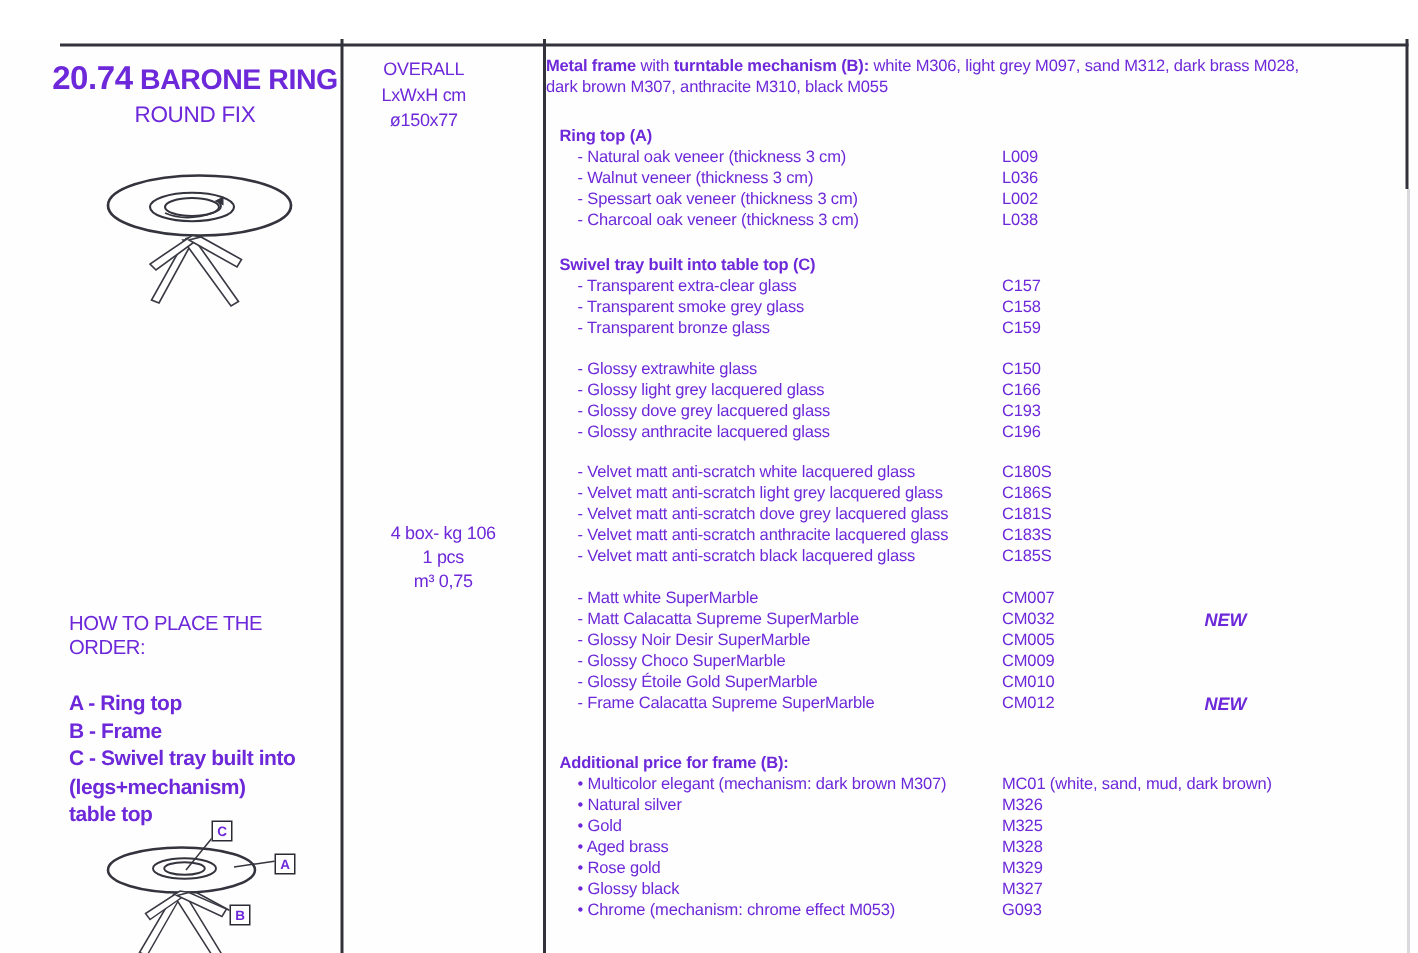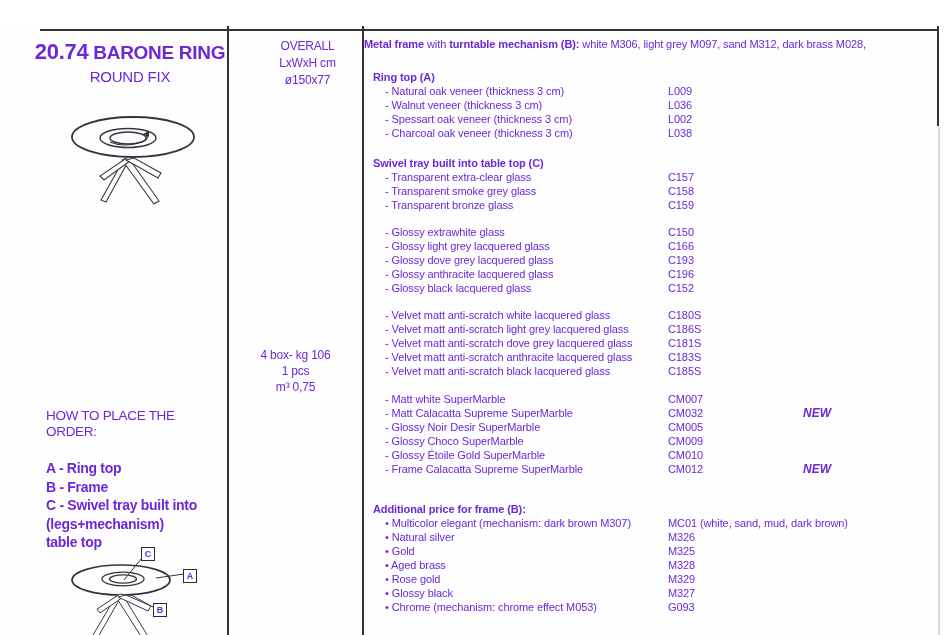--- a/index.html
+++ b/index.html
@@ -17,21 +17,21 @@
   .bottom-rule{left:0;top:632px;width:364px;height:2px;}
   
   .title-block{position:absolute;left:20px;top:13px;width:220px;text-align:center;letter-spacing:-0.3px;}
   .title-number{font-size:22px;font-weight:bold;}
   .title-name{font-size:19px;font-weight:bold;}
   .title-sub{font-size:15px;margin-top:3px;letter-spacing:-0.2px;}
   .order-block{position:absolute;left:46px;top:382px;width:180px;letter-spacing:-0.3px;}
   .order-heading{font-size:13.5px;line-height:16px;}
   .order-lines{margin-top:19px;font-size:14px;font-weight:bold;line-height:18.5px;}
   
-  .overall-block{position:absolute;left:239px;top:12px;width:137px;text-align:center;
+  .overall-block{position:absolute;left:214px;top:12px;width:137px;text-align:center;
     font-size:12px;line-height:17px;letter-spacing:-0.2px;}
   .packing-block{position:absolute;left:229px;top:321px;width:133px;text-align:center;
     font-size:12px;line-height:16px;letter-spacing:-0.2px;}
   
   .col3{position:absolute;left:364px;top:0;width:575px;padding-top:11px;
     font-size:11px;line-height:14px;letter-spacing:-0.1px;}
   .frame-note{padding-left:0;width:545px;}
   .b{font-weight:bold;}
   .sec-heading{padding-left:9px;font-weight:bold;line-height:14px;}
   .mt-ring{margin-top:19px;}
@@ -130,38 +130,38 @@
   <div class="packing-block">
     <div>4 box- kg 106</div>
     <div>1 pcs</div>
     <div>m³ 0,75</div>
   </div>
 
   <div class="col3">
 
     <div class="frame-note">
       <span class="b">Metal frame</span><span> with </span><span class="b">turntable mechanism (B):</span><span> white M306, light grey M097, sand M312, dark brass M028,</span>
+      <div>dark brown M307, anthracite M310, black M055</div>
     </div>
 
     <div class="sec-heading mt-ring">Ring top (A)</div>
     <div class="row"><span class="lbl">- Natural oak veneer (thickness 3 cm)</span><span class="code">L009</span></div>
     <div class="row"><span class="lbl">- Walnut veneer (thickness 3 cm)</span><span class="code">L036</span></div>
     <div class="row"><span class="lbl">- Spessart oak veneer (thickness 3 cm)</span><span class="code">L002</span></div>
     <div class="row"><span class="lbl">- Charcoal oak veneer (thickness 3 cm)</span><span class="code">L038</span></div>
 
     <div class="sec-heading mt-swivel">Swivel tray built into table top (C)</div>
     <div class="row"><span class="lbl">- Transparent extra-clear glass</span><span class="code">C157</span></div>
     <div class="row"><span class="lbl">- Transparent smoke grey glass</span><span class="code">C158</span></div>
     <div class="row"><span class="lbl">- Transparent bronze glass</span><span class="code">C159</span></div>
 
     <div class="row mt-13"><span class="lbl">- Glossy extrawhite glass</span><span class="code">C150</span></div>
     <div class="row"><span class="lbl">- Glossy light grey lacquered glass</span><span class="code">C166</span></div>
     <div class="row"><span class="lbl">- Glossy dove grey lacquered glass</span><span class="code">C193</span></div>
     <div class="row"><span class="lbl">- Glossy anthracite lacquered glass</span><span class="code">C196</span></div>
-    <div class="row"><span class="lbl">- Glossy black lacquered glass</span><span class="code">C152</span></div>
 
     <div class="row mt-13"><span class="lbl">- Velvet matt anti-scratch white lacquered glass</span><span class="code">C180S</span></div>
     <div class="row"><span class="lbl">- Velvet matt anti-scratch light grey lacquered glass</span><span class="code">C186S</span></div>
     <div class="row"><span class="lbl">- Velvet matt anti-scratch dove grey lacquered glass</span><span class="code">C181S</span></div>
     <div class="row"><span class="lbl">- Velvet matt anti-scratch anthracite lacquered glass</span><span class="code">C183S</span></div>
     <div class="row"><span class="lbl">- Velvet matt anti-scratch black lacquered glass</span><span class="code">C185S</span></div>
 
     <div class="row mt-14"><span class="lbl">- Matt white SuperMarble</span><span class="code">CM007</span></div>
     <div class="row"><span class="lbl">- Matt Calacatta Supreme SuperMarble</span><span class="code">CM032</span><span class="new">NEW</span></div>
 

